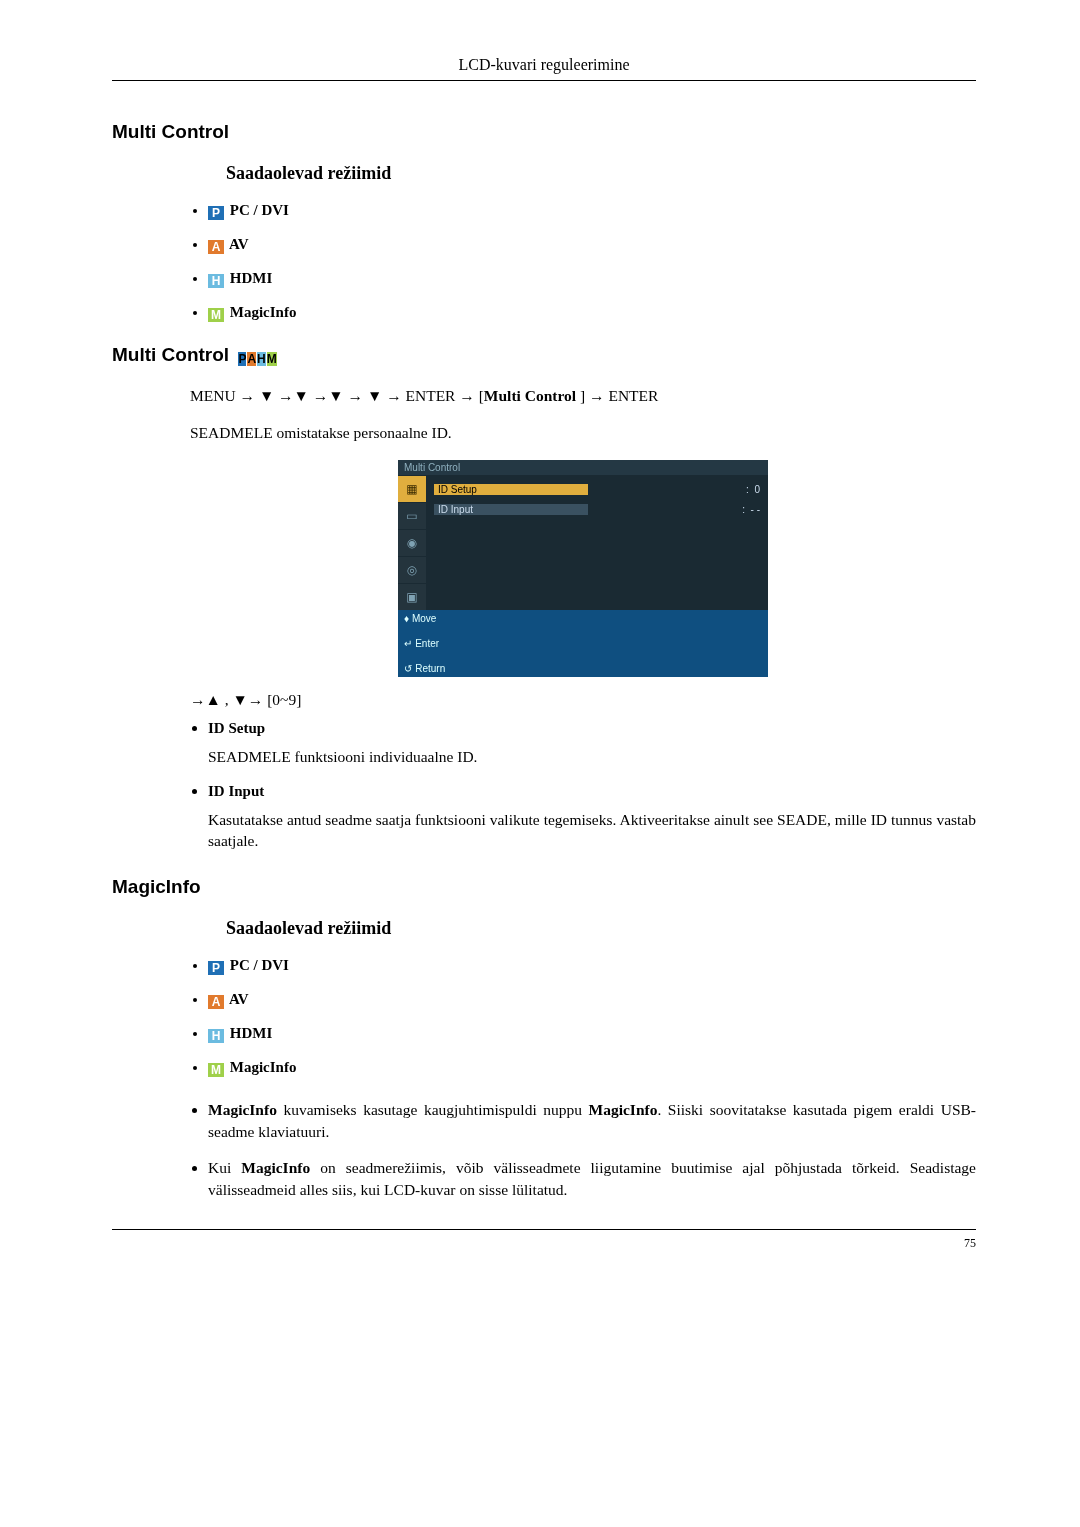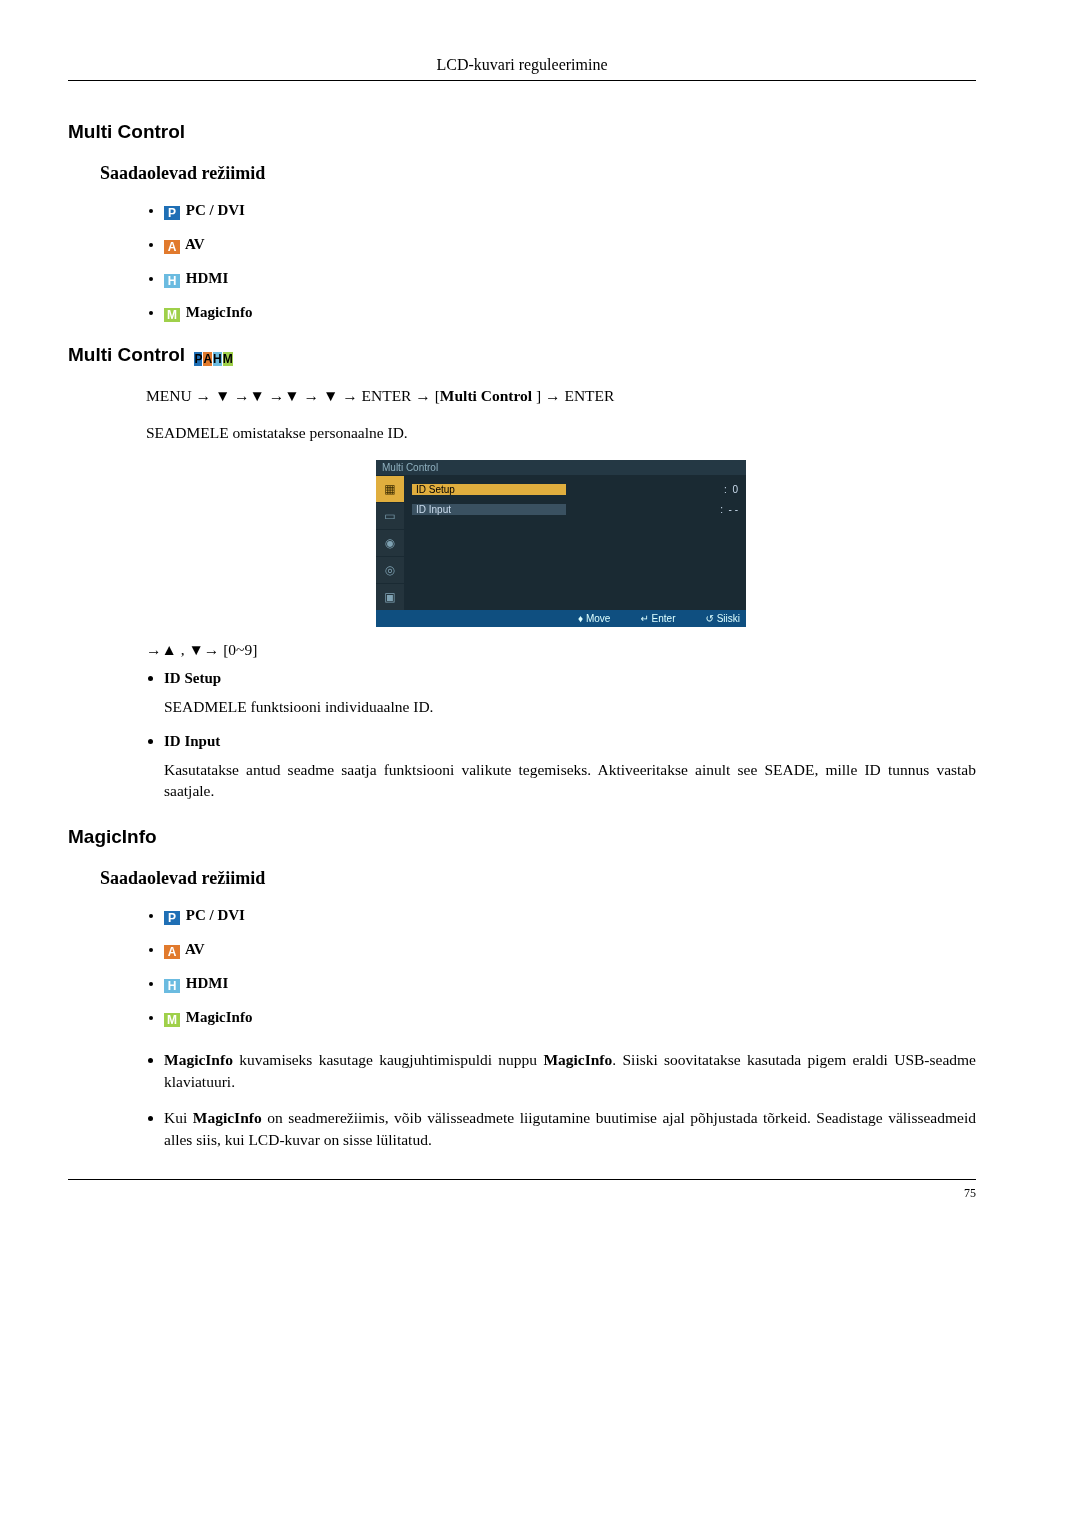--- a/index.html
+++ b/index.html
@@ -5,21 +5,21 @@
   body {
     font-family: "Times New Roman", Times, serif;
     font-size: 15.5px;
     color: #000;
     background: #fff;
     margin: 0;
     padding: 0;
     width: 1080px;
   }
   .page {
-    padding: 56px 104px 40px 68px;
+    padding: 56px 104px 40px 112px;
     box-sizing: border-box;
   }
   .header-title {
     text-align: center;
     font-size: 16px;
     margin-bottom: 6px;
   }
   hr.rule {
     border: none;
     border-top: 1px solid #000;
@@ -37,21 +37,21 @@
   h2.section {
     font-family: Arial, Helvetica, sans-serif;
     font-weight: bold;
     font-size: 19px;
     margin: 0 0 20px 0;
   }
   h3.sub {
     font-family: "Times New Roman", serif;
     font-weight: bold;
     font-size: 18px;
-    margin: 0 0 18px 32px;
+    margin: 0 0 18px 114px;
   }
   ul.mode-list {
     list-style: disc;
     padding-left: 18px;
     margin: 0 0 22px 78px;
   }
   ul.mode-list > li {
     margin-bottom: 16px;
     font-weight: bold;
     font-size: 15px;
@@ -156,21 +156,22 @@
   .osd-row .val {
     margin-left: auto;
   }
   .osd-footer {
     background: #0f4f80;
     color: #dff;
     font-size: 10px;
     display: flex;
     justify-content: flex-end;
     padding: 3px 6px;
-    gap: 30px;
+    gap: 14px;
+    flex-direction: column;
   }
   .arrow-line {
     margin: 0 0 10px 0;
   }
   ul.desc-list {
     margin: 0 0 24px 0;
     padding-left: 18px;
   }
   ul.desc-list > li {
     margin-bottom: 10px;
@@ -266,21 +267,21 @@
             </div>
             <div class="osd-row">
               <div class="label" style="background:#3a5161;">ID  Input</div>
               <div class="val">: &nbsp;<span>- -</span></div>
             </div>
           </div>
         </div>
         <div class="osd-footer">
           <span>♦ <span>Move</span></span>
           <span>↵ <span>Enter</span></span>
-          <span>↺ <span>Siiski</span></span>
+          <span>↺ <span>Return</span></span>
         </div>
       </div>
     </div>
 
     <p class="arrow-line">→▲ , ▼→ [0~9]</p>
 
     <ul class="desc-list">
       <li>
         <span class="item-title">ID Setup</span>
         <p>SEADMELE funktsiooni individuaalne ID.</p>

